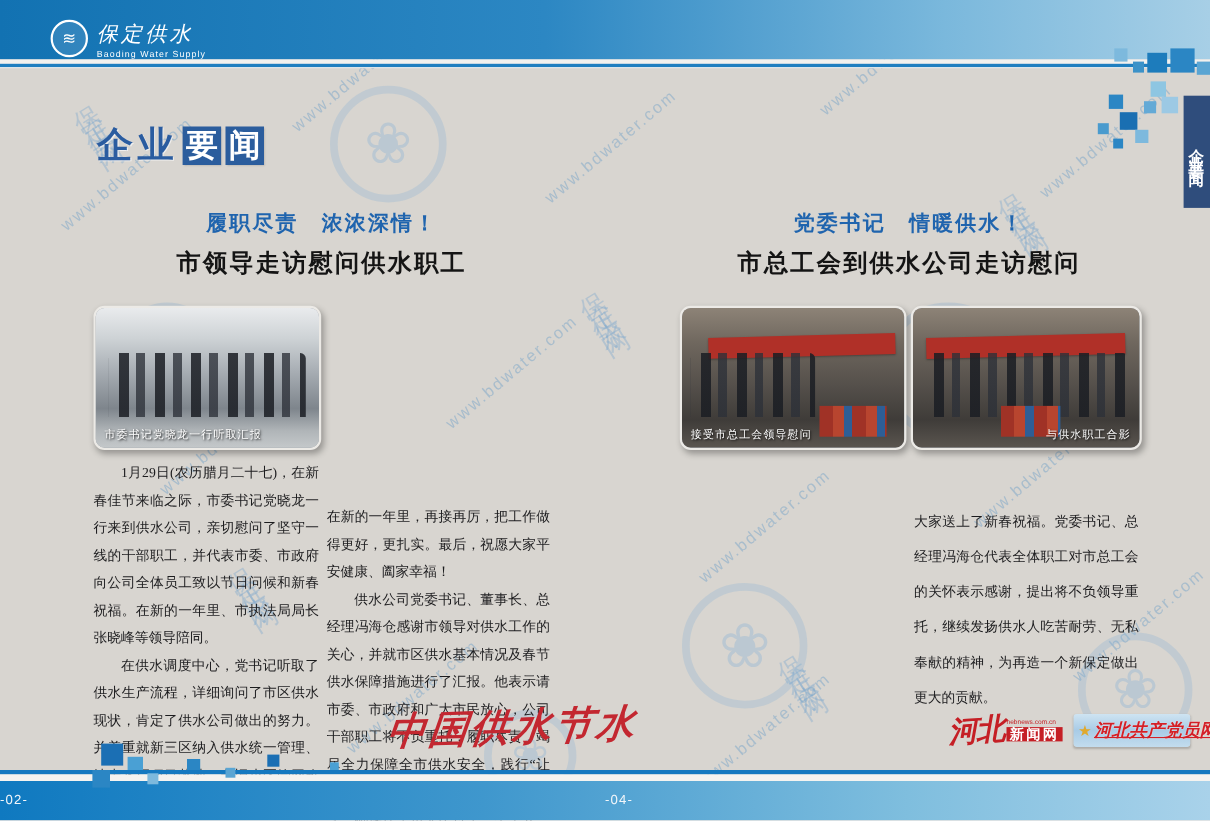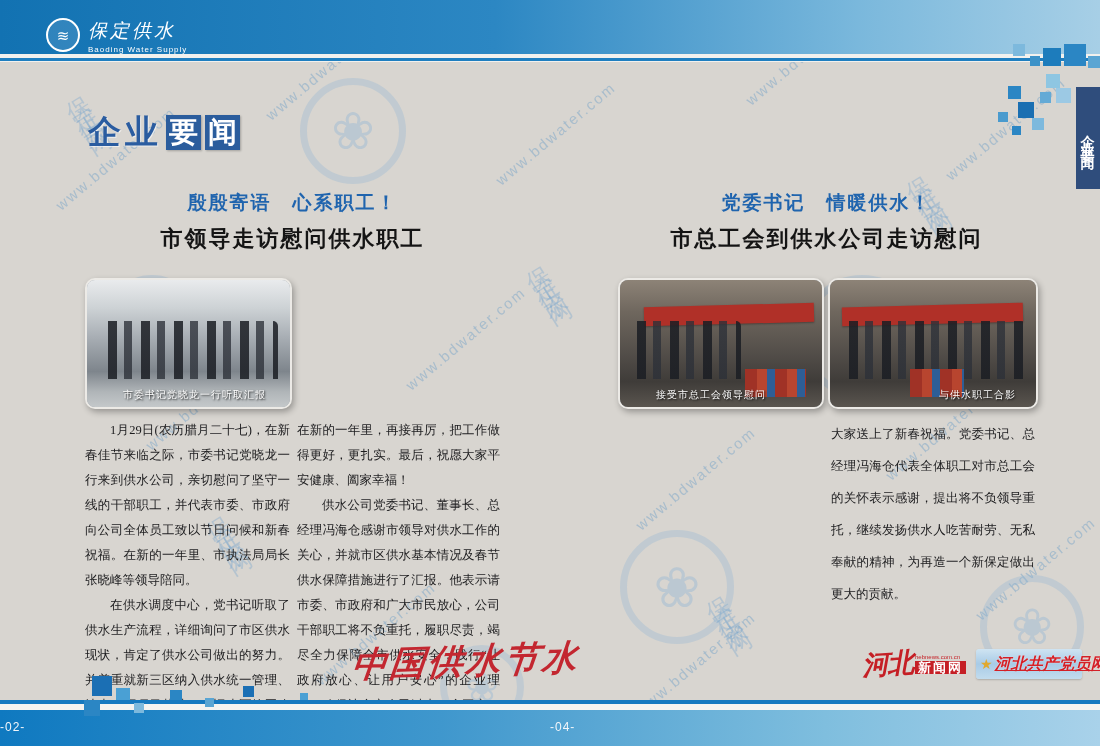--- a/index.html
+++ b/index.html
@@ -53,25 +53,25 @@
   .scene-meet{background:linear-gradient(180deg,#8d8377 0%,#6f675e 25%,#55504b 55%,#3f3c39 80%,#5a554f 100%);}
   .crowd{position:absolute;left:6%;right:6%;top:32%;height:46%;border-radius:5px 5px 0 0;
          background:repeating-linear-gradient(90deg,transparent 0 9px,rgba(26,29,35,.85) 9px 18px,
          transparent 18px 25px,rgba(44,48,56,.78) 25px 33px);}
   .banner-red{position:absolute;top:20%;left:12%;right:4%;height:15%;background:#b03028;
               transform:rotate(-1.5deg);box-shadow:0 1px 2px rgba(0,0,0,.3);}
   .goods{position:absolute;bottom:8%;right:8%;width:30%;height:22%;
          background:repeating-linear-gradient(90deg,#a03226 0 12px,#b8452f 12px 22px,#2e5e96 22px 30px);}
   .monitor{position:absolute;left:5%;bottom:0;width:36%;height:46%;background:#23272e;border-radius:5px 5px 0 0;}
   .caption{position:absolute;left:8px;bottom:5px;color:#fff;font-size:10px;letter-spacing:1px;
-           text-shadow:1px 1px 2px rgba(0,0,0,.9);z-index:2;margin-left:28px;}
+           text-shadow:1px 1px 2px rgba(0,0,0,.9);z-index:2;}
   .col{position:absolute;top:228px;font-family:"Liberation Serif","DejaVu Serif",serif;
        color:#1c1c1e;font-size:12.5px;text-align:justify;}
   .col p{margin:0;text-indent:2em;}
-  .col p.noindent{text-indent:0;}
+  .col p.noindent{text-indent:0;margin-top:40px;}
   .article-left .col{line-height:25px;}
   .article-right .col{line-height:32px;}
   .col1{left:0;width:205px;}
   .article-left .col2{left:212px;width:203px;}
   .article-right .col1{width:207px;}
   .article-right .col2{left:213px;width:204px;}
   
   .stamp{position:absolute;left:352px;top:638px;font-family:"Liberation Serif",serif;
          font-size:35px;font-weight:bold;font-style:italic;color:#c32730;letter-spacing:3px;
          transform:rotate(-2deg) skewX(-8deg);}
@@ -159,21 +159,21 @@
     <span>企业要闻</span>
   </div>
 
   <div class="section-title">
     <span class="st-plain">企业</span>
     <span class="st-box">要</span>
     <span class="st-box">闻</span>
   </div>
 
   <div class="article article-left">
-    <div class="a-title1">殷殷寄语　心系职工！</div>
+    <div class="a-title1">履职尽责　浓浓深情！</div>
     <div class="a-title2">市领导走访慰问供水职工</div>
     <div class="photo" style="left:0px">
       <div class="scene scene-lobby">
         <div class="crowd"></div>
       </div>
       <span class="caption">市委书记党晓龙一行听取汇报</span>
     </div>
     <div class="col col1">
       <p>1月29日(农历腊月二十七)，在新春佳节来临之际，市委书记党晓龙一行来到供水公司，亲切慰问了坚守一线的干部职工，并代表市委、市政府向公司全体员工致以节日问候和新春祝福。在新的一年里、市执法局局长张晓峰等领导陪同。</p>
       <p>在供水调度中心，党书记听取了供水生产流程，详细询问了市区供水现状，肯定了供水公司做出的努力。并着重就新三区纳入供水统一管理、地表水厂项目落地、老旧小区管网改造、供水安全及智慧供水五个方面提出具体要求。希望</p>
@@ -194,21 +194,21 @@
         <div class="goods"></div>
       </div>
       <span class="caption">接受市总工会领导慰问</span>
     </div>
     <div class="photo" style="left:210px;width:206px">
       <div class="scene scene-meet">
         <div class="banner-red" style="left:6%;right:6%"></div>
         <div class="crowd" style="left:5%;right:5%"></div>
         <div class="goods" style="right:35%;width:26%"></div>
       </div>
-      <span class="caption" style="left:auto;right:20px">与供水职工合影</span>
+      <span class="caption" style="left:auto;right:8px">与供水职工合影</span>
     </div>
     <div class="col col2">
       <p class="noindent">大家送上了新春祝福。党委书记、总经理冯海仓代表全体职工对市总工会的关怀表示感谢，提出将不负领导重托，继续发扬供水人吃苦耐劳、无私奉献的精神，为再造一个新保定做出更大的贡献。</p>
     </div>
   </div>
 
   <div class="stamp">中国供水节水</div>
 
   <div class="press">
     <span class="hb-script">河北</span>

